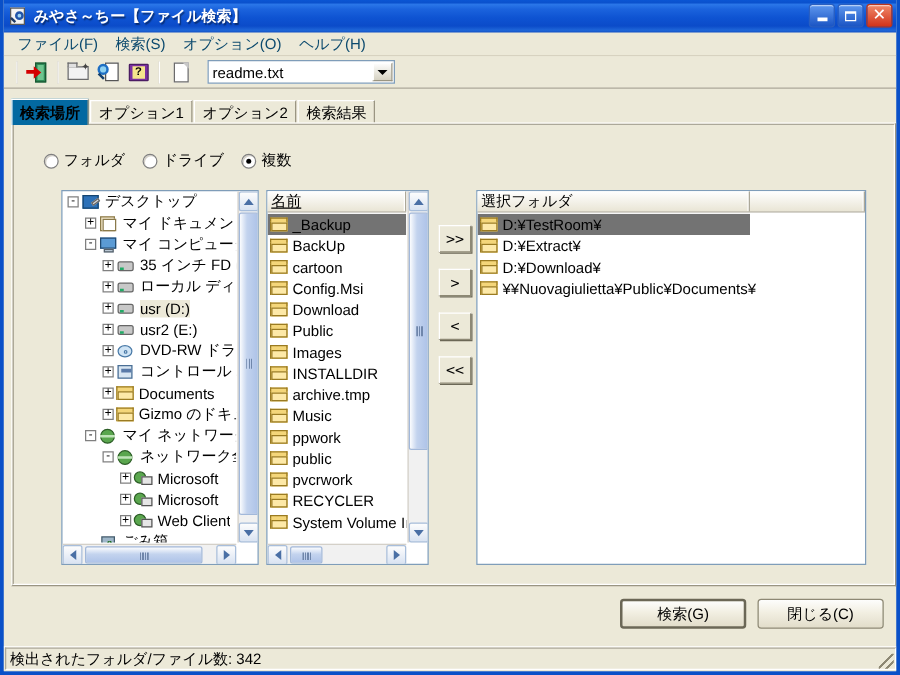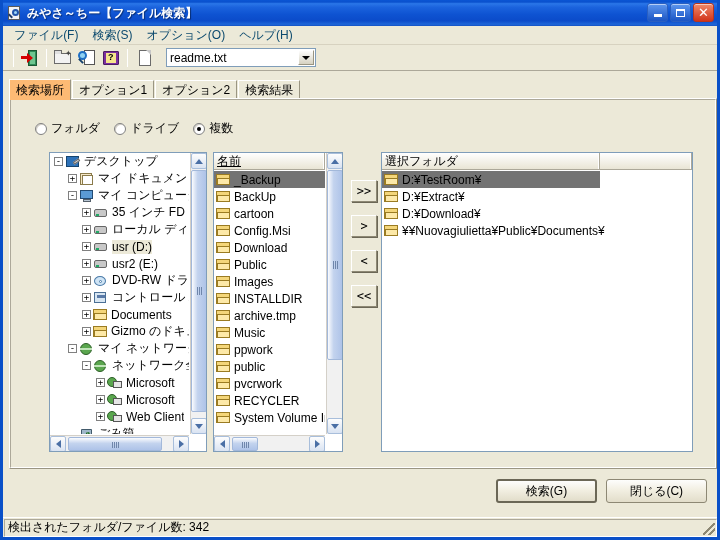--- a/index.html
+++ b/index.html
@@ -157,21 +157,21 @@
   }
   .tab {
     height: 19px; padding: 0 6px; font-size: 12px;
     background: #ece9d8; border: 1px solid #ffffff;
     border-right-color:#9a9582; border-bottom:none;
     display:flex; align-items:center; margin-right:1px;
     color:#000; position:relative;
   }
   .tab.active {
     height: 21px; margin-bottom:-1px; z-index:3;
-    background:#fdba74; font-weight:normal;
+    background:#0369a1; font-weight:bold;
     border-top:1px solid #fff; border-left:1px solid #fff;
     border-right:1px solid #9a9582;
   }
 
   
   #tabpage {
     position:absolute; left:6px; top:98px; width:708px; height:371px;
     background:#ece9d8;
     border:1px solid #ffffff; border-right-color:#9a9582; border-bottom-color:#9a9582;
     box-shadow: 1px 1px 0 #9a9582 inset;
@@ -352,21 +352,21 @@
     border:1px solid #8d8874; border-radius:3px;
     display:flex; align-items:center; justify-content:center;
     font-size:12px; color:#000;
   }
   .dlg-btn.default { border:2px solid #6b6756; }
 
   
   #statusbar {
     position:absolute; left:0; bottom:0; width:714px; height:20px;
     background:#ece9d8; border-top:1px solid #fff;
-    display:flex; align-items:center;
+    display:flex; 
   }
   #status-panel {
     margin-left:1px; height:18px; flex:1;
     border:1px solid #aca899; border-right-color:#fff; border-bottom-color:#fff;
     display:flex; align-items:center; padding-left:3px;
     font-size:12px; color:#000;
   }
   #grip {
     position:absolute; right:2px; bottom:2px; width:12px; height:12px;
     background:

